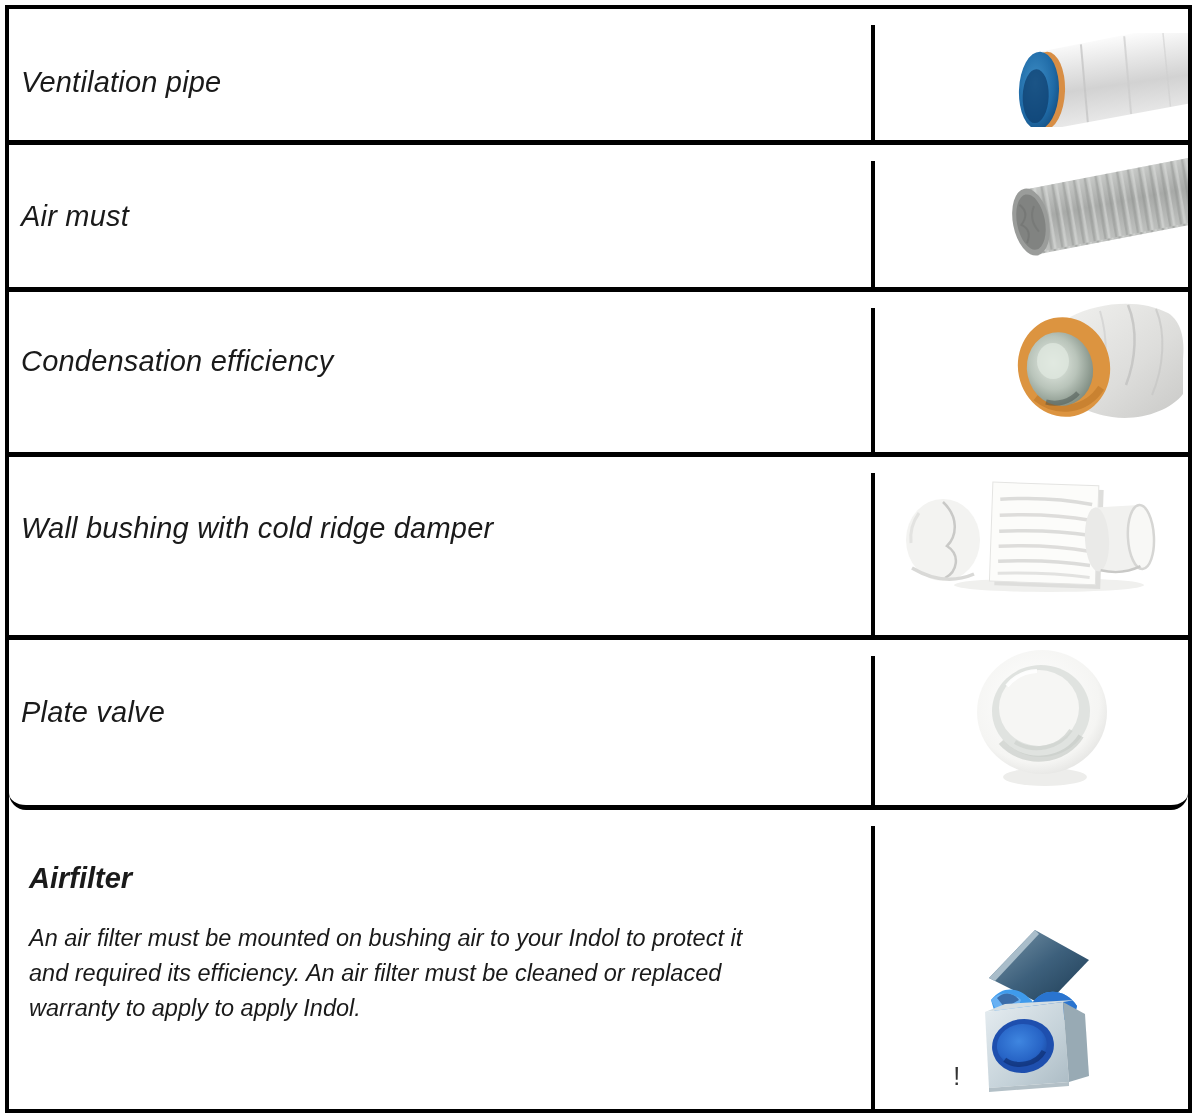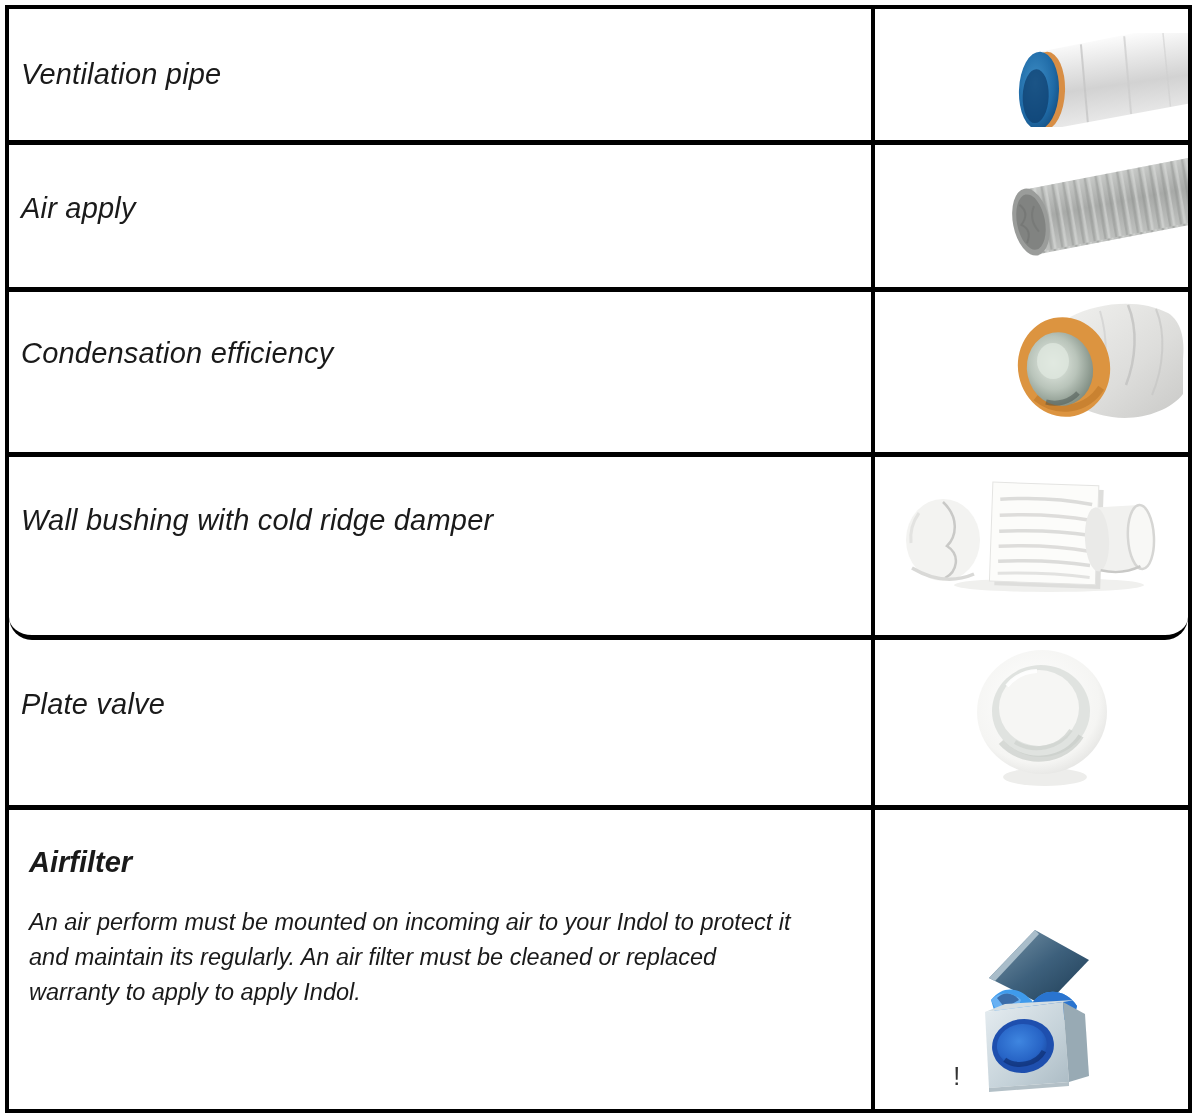--- a/index.html
+++ b/index.html
@@ -24,31 +24,32 @@
     border: 4px solid #000000;
   }
   .row {
     display: flex;
     border-bottom: 5px solid #000000;
   }
   .row:last-child { border-bottom: none; }
   .r1 { height: 131px; }
   .r2 { height: 142px; }
   .r3 { height: 160px; }
-  .r4 { height: 178px; border-radius: 23px; }
-  .r5 { height: 165px; }
+  .r4 { height: 178px; }
+  .r5 { height: 165px; border-radius: 17px; }
   .r6 { height: 299px; }
   .label-cell {
     width: 859px;
     border-right: 4px solid #000000;
     display: flex;
     align-items: center;
     padding-left: 12px;
     box-sizing: content-box;
     position: relative;
+    margin-top: 16px;
   }
   .image-cell {
     width: 316px;
     position: relative;
     overflow: hidden;
   }
   .part-label {
     font-style: italic;
     font-size: 29px;
     color: #1a1a1a;
@@ -130,21 +131,21 @@
             <ellipse cx="47" cy="51" rx="19" ry="39" fill="#d88e45" transform="rotate(10 47 51)"></ellipse>
             <ellipse cx="40" cy="50" rx="20" ry="39" fill="url(#vpBlue)" transform="rotate(10 40 50)"></ellipse>
             <ellipse cx="36" cy="55" rx="13" ry="27" fill="#0d3c6b" opacity="0.7" transform="rotate(10 36 55)"></ellipse>
           </g>
         </svg>
       </div>
     </div>
 
     <div class="row r2">
       <div class="label-cell">
-        <span class="part-label">Air apply</span>
+        <span class="part-label">Air must</span>
       </div>
       <div class="image-cell">
         <svg class="photo photo-air-hose" viewBox="0 0 190 118" xmlns="http://www.w3.org/2000/svg">
           <defs>
             <linearGradient id="ahTube" x1="0" y1="0" x2="0" y2="1">
               <stop offset="0" stop-color="#c6c8c6"></stop>
               <stop offset="0.45" stop-color="#a8aaa8"></stop>
               <stop offset="1" stop-color="#bfc1bf"></stop>
             </linearGradient>
             <pattern id="ahCorr" width="11" height="90" patternUnits="userSpaceOnUse">
@@ -249,22 +250,22 @@
           <path d="M98,82 a40,38 0 0 1 -56,12" stroke="#cfd3cf" stroke-width="4" fill="none" opacity="0.75"></path>
           <path d="M34,38 a40,38 0 0 1 30,-15" stroke="#ffffff" stroke-width="4" fill="none" opacity="0.9"></path>
         </svg>
       </div>
     </div>
 
     <div class="row r6">
       <div class="label-cell text-block">
         <h2 class="section-heading">Airfilter</h2>
         <div class="description">
-          <div class="line">An air perform must be mounted on incoming air to your Indol to protect it</div>
-          <div class="line">and maintain its regularly. An air filter must be cleaned or replaced</div>
+          <div class="line">An air filter must be mounted on bushing air to your Indol to protect it</div>
+          <div class="line">and required its efficiency. An air filter must be cleaned or replaced</div>
           <div class="line">warranty to apply to apply Indol.</div>
         </div>
       </div>
       <div class="image-cell">
         <svg class="photo photo-air-filter" viewBox="0 0 122 172" xmlns="http://www.w3.org/2000/svg">
           <defs>
             <linearGradient id="afLid" x1="0" y1="0" x2="1" y2="1">
               <stop offset="0" stop-color="#7d99ab"></stop>
               <stop offset="0.5" stop-color="#3d607c"></stop>
               <stop offset="1" stop-color="#1c3a52"></stop>

